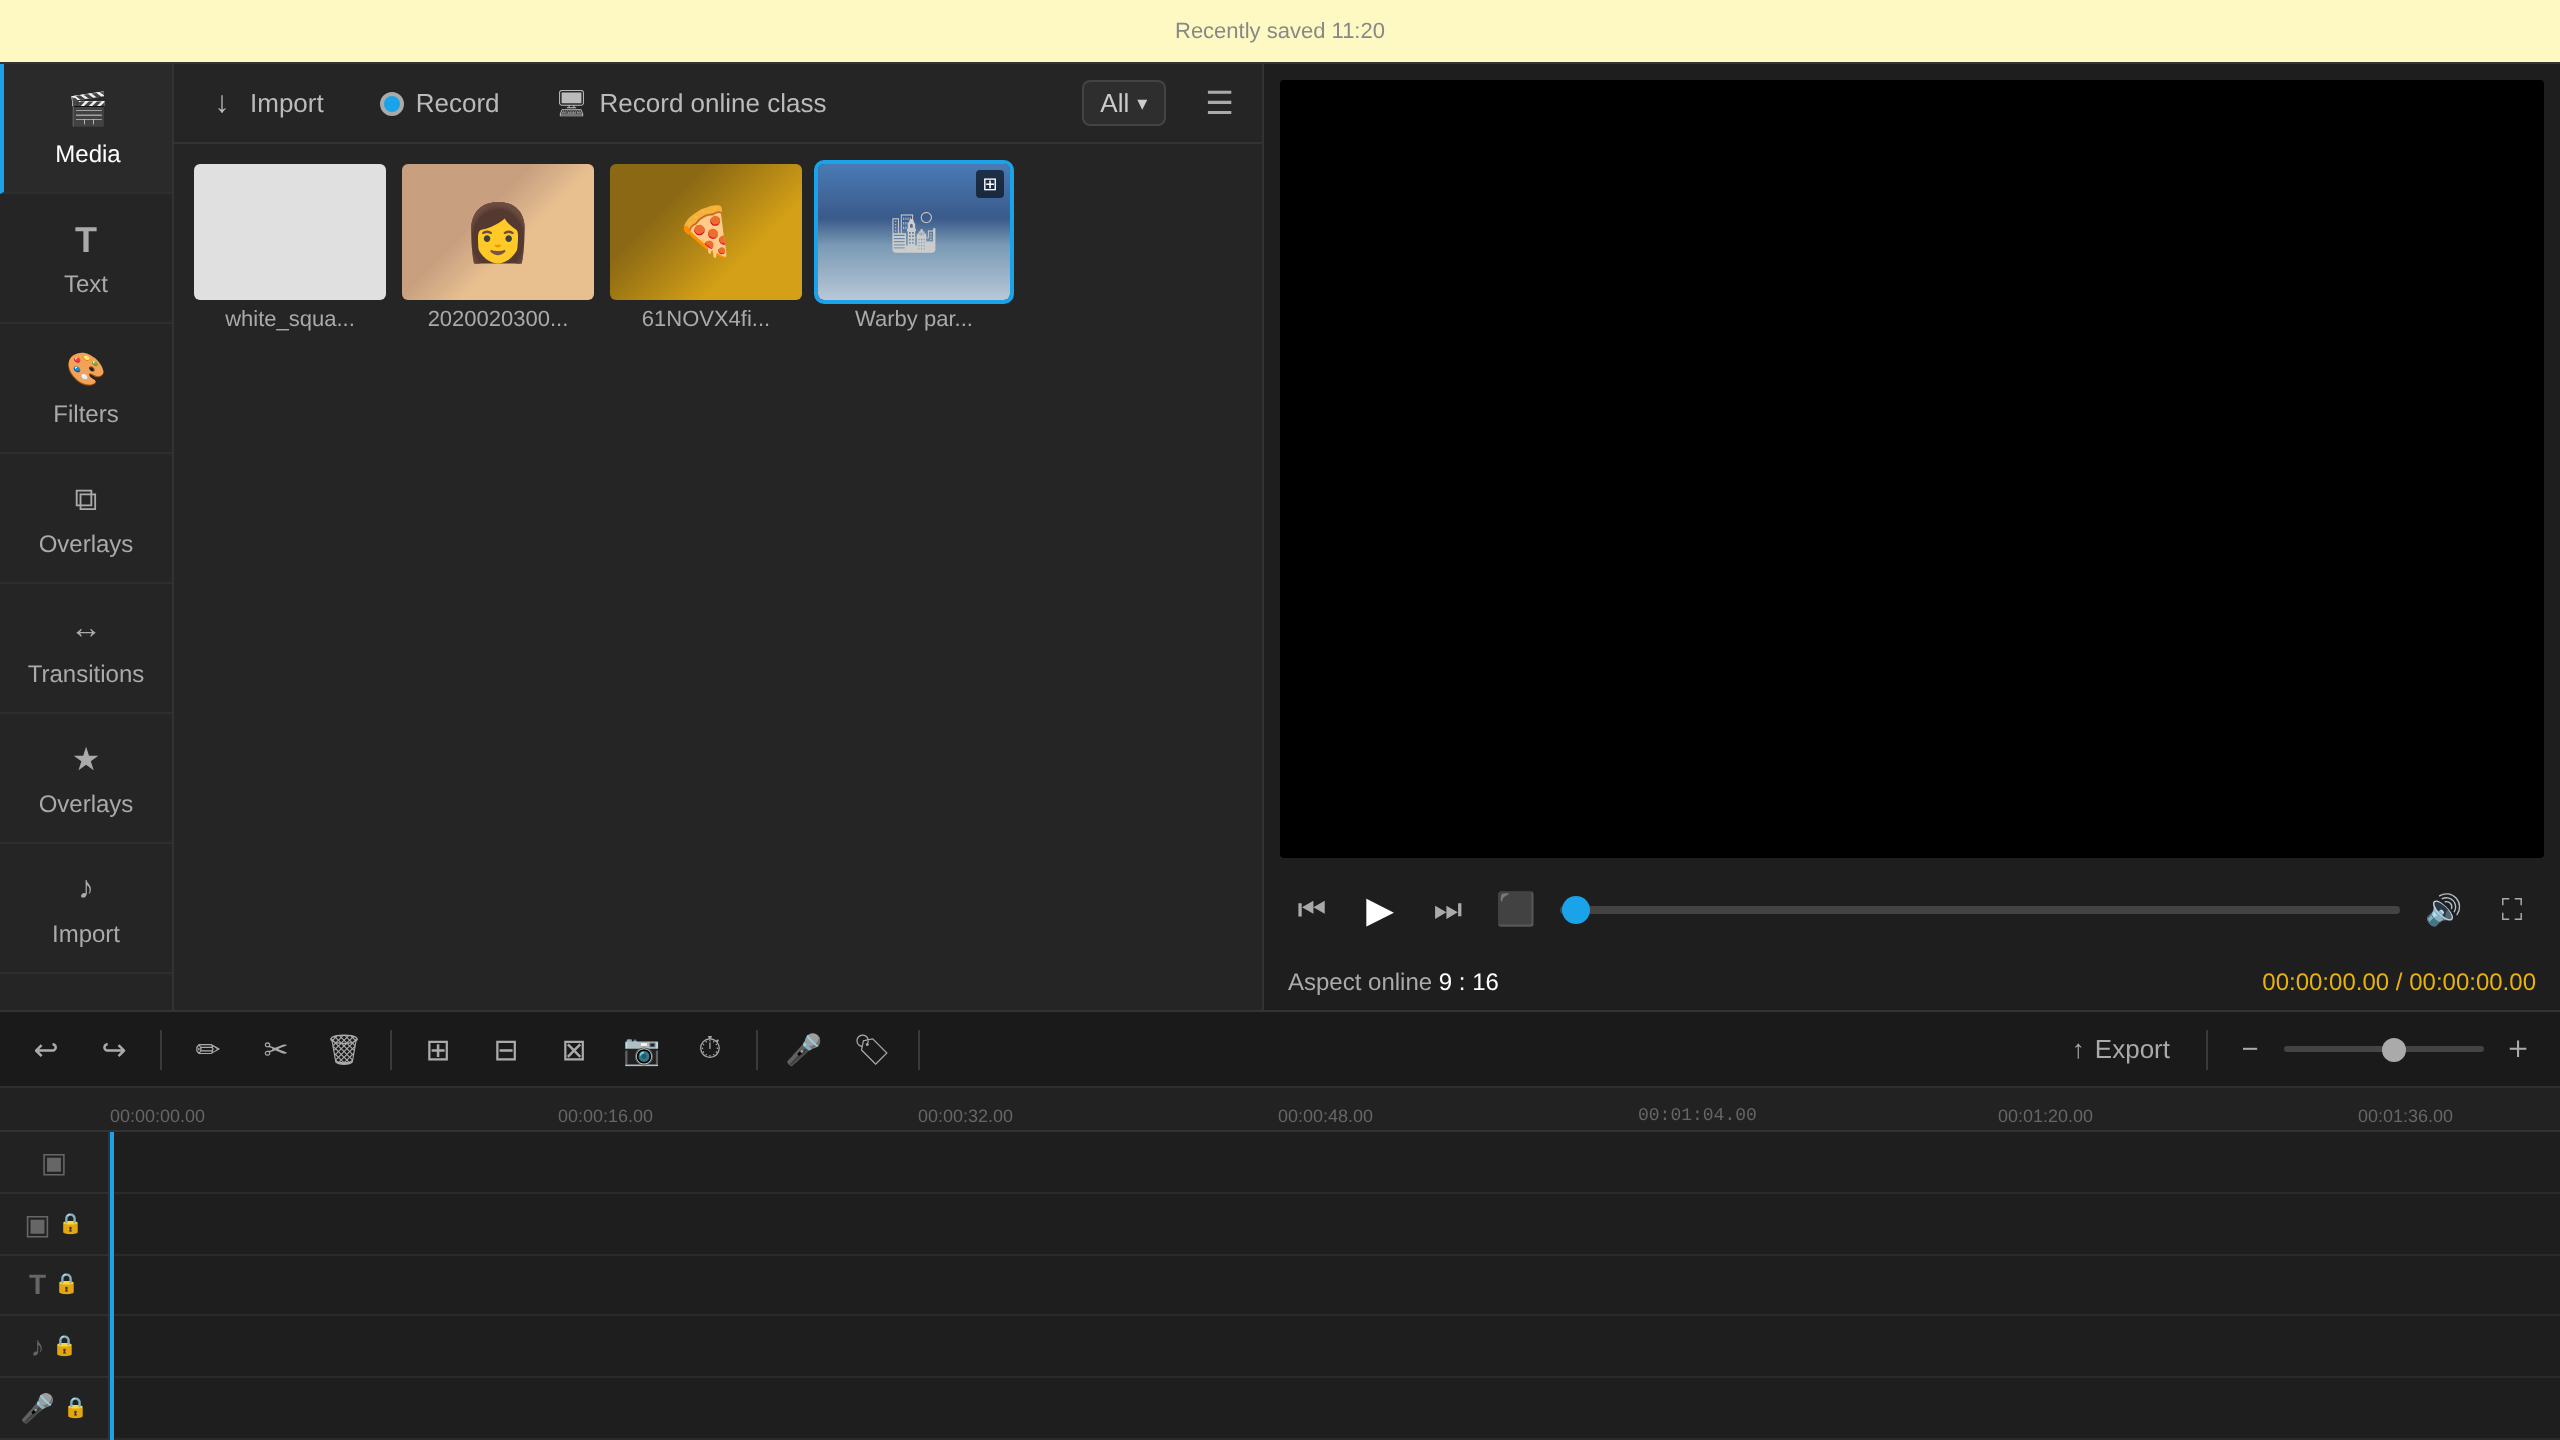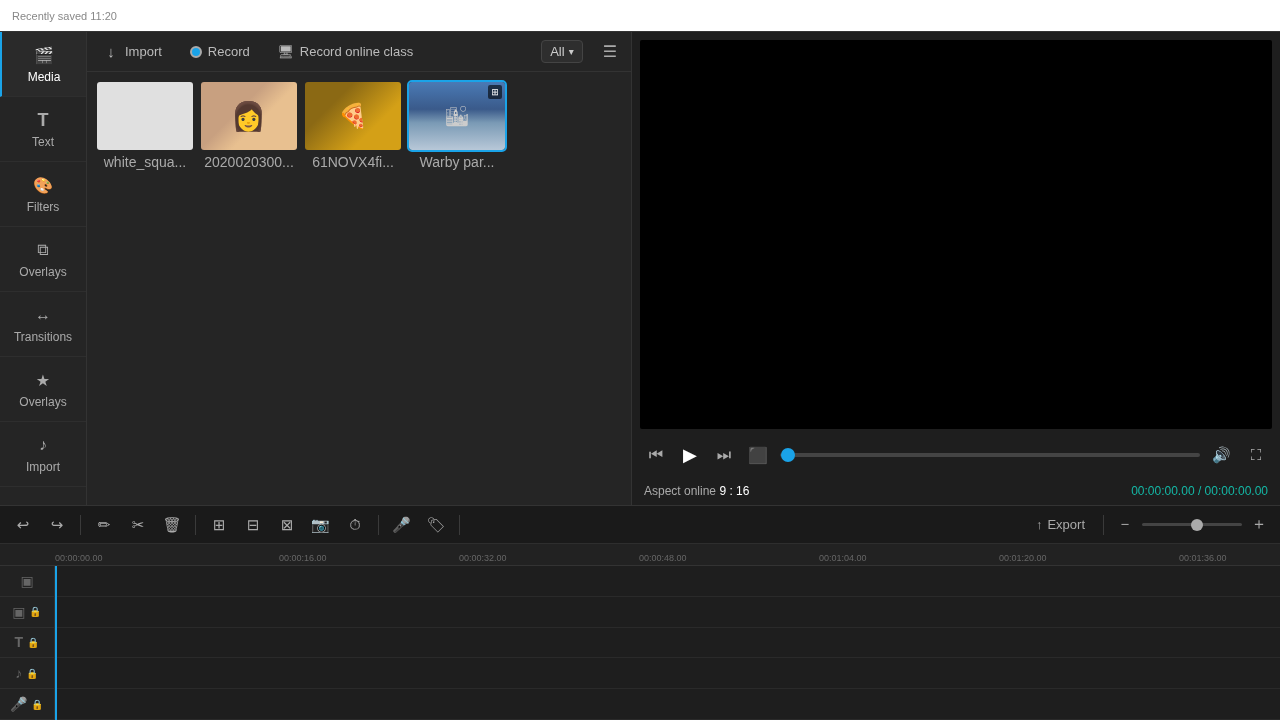--- a/index.html
+++ b/index.html
@@ -11,24 +11,24 @@
       font-family: 'Segoe UI', sans-serif;
       font-size: 13px;
       overflow: hidden;
       display: flex;
       flex-direction: column;
     }
 
     
     .top-header {
       height: 32px;
-      background: #ffffff;
-      display: flex;
-      align-items: center;
-      justify-content: flex-start;
+      background: #fef9c3;
+      display: flex;
+      align-items: center;
+      justify-content: center;
       padding: 0 12px;
       border-bottom: 1px solid #333;
       flex-shrink: 0;
     }
     .recently-saved {
       font-size: 11px;
       color: #888;
     }
 
     
@@ -179,21 +179,21 @@
       height: 14px;
       background: rgba(0,0,0,0.6);
       border-radius: 2px;
       display: flex;
       align-items: center;
       justify-content: center;
       font-size: 9px;
       color: #fff;
     }
     .media-label {
-      font-size: 14px;
+      font-size: 11px;
       color: #aaa;
       text-align: center;
       width: 96px;
       white-space: nowrap;
       overflow: hidden;
       text-overflow: ellipsis;
     }
 
     
     .preview-panel {
@@ -278,21 +278,21 @@
     .aspect-ratio-label {
       font-size: 12px;
       color: #aaa;
     }
     .aspect-ratio-value {
       color: #fff;
       font-size: 12px;
     }
     .timecode {
       font-size: 12px;
-      color: #14b8a6;
+      color: #eab308;
     }
 
     
     .timeline-section {
       height: 215px;
       background: #1a1a1a;
       border-top: 1px solid #333;
       display: flex;
       flex-direction: column;
       flex-shrink: 0;
@@ -618,21 +618,21 @@
       <div class="zoom-btn">＋</div>
     </div>
   </div>
 
   <div class="timeline-ruler">
     <div class="ruler-marks">
       <span class="ruler-mark" style="width:180px;">00:00:00.00</span>
       <span class="ruler-mark" style="width:180px;margin-left:44px;">00:00:16.00</span>
       <span class="ruler-mark" style="width:180px;">00:00:32.00</span>
       <span class="ruler-mark" style="width:180px;">00:00:48.00</span>
-      <span class="ruler-mark" style="width:180px;">00:01:04.00</span>
+      <span class="ruler-mark" style="width:180px;font-family:Liberation Mono, monospace;">00:01:04.00</span>
       <span class="ruler-mark" style="width:180px;">00:01:20.00</span>
       <span class="ruler-mark" style="width:180px;">00:01:36.00</span>
     </div>
   </div>
 
   <div class="timeline-tracks">
     <div class="track-labels">
       <div class="track-label">
         <span class="track-icon">▣</span>
       </div>

